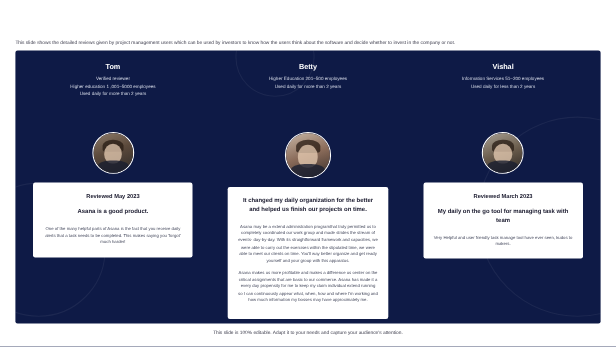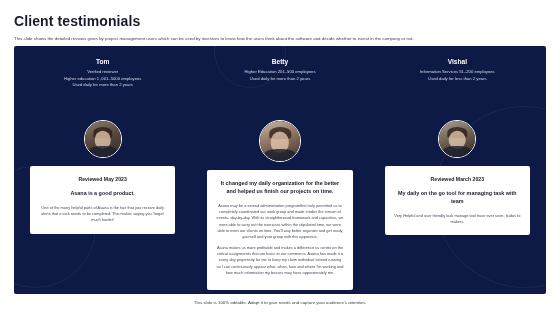--- a/index.html
+++ b/index.html
@@ -195,21 +195,20 @@
     text-align: center;
     font-size: 4.4px;
     color: #3a3a4a;
   }
 </style>
 </head>
 <body>
 
 <div class="slide">
 
-  <div class="title">Client testimonials</div>
   <div class="subtitle">This slide shows the detailed reviews given by project management users which can be used by investors to know how the users think about the software and decide whether to invest in the company or not.</div>
 
   <div class="panel">
     <div class="panel-inner">
       <span class="deco d1"></span>
       <span class="deco d2"></span>
       <span class="deco d3"></span>
     </div>
 
     <div class="head-row">

